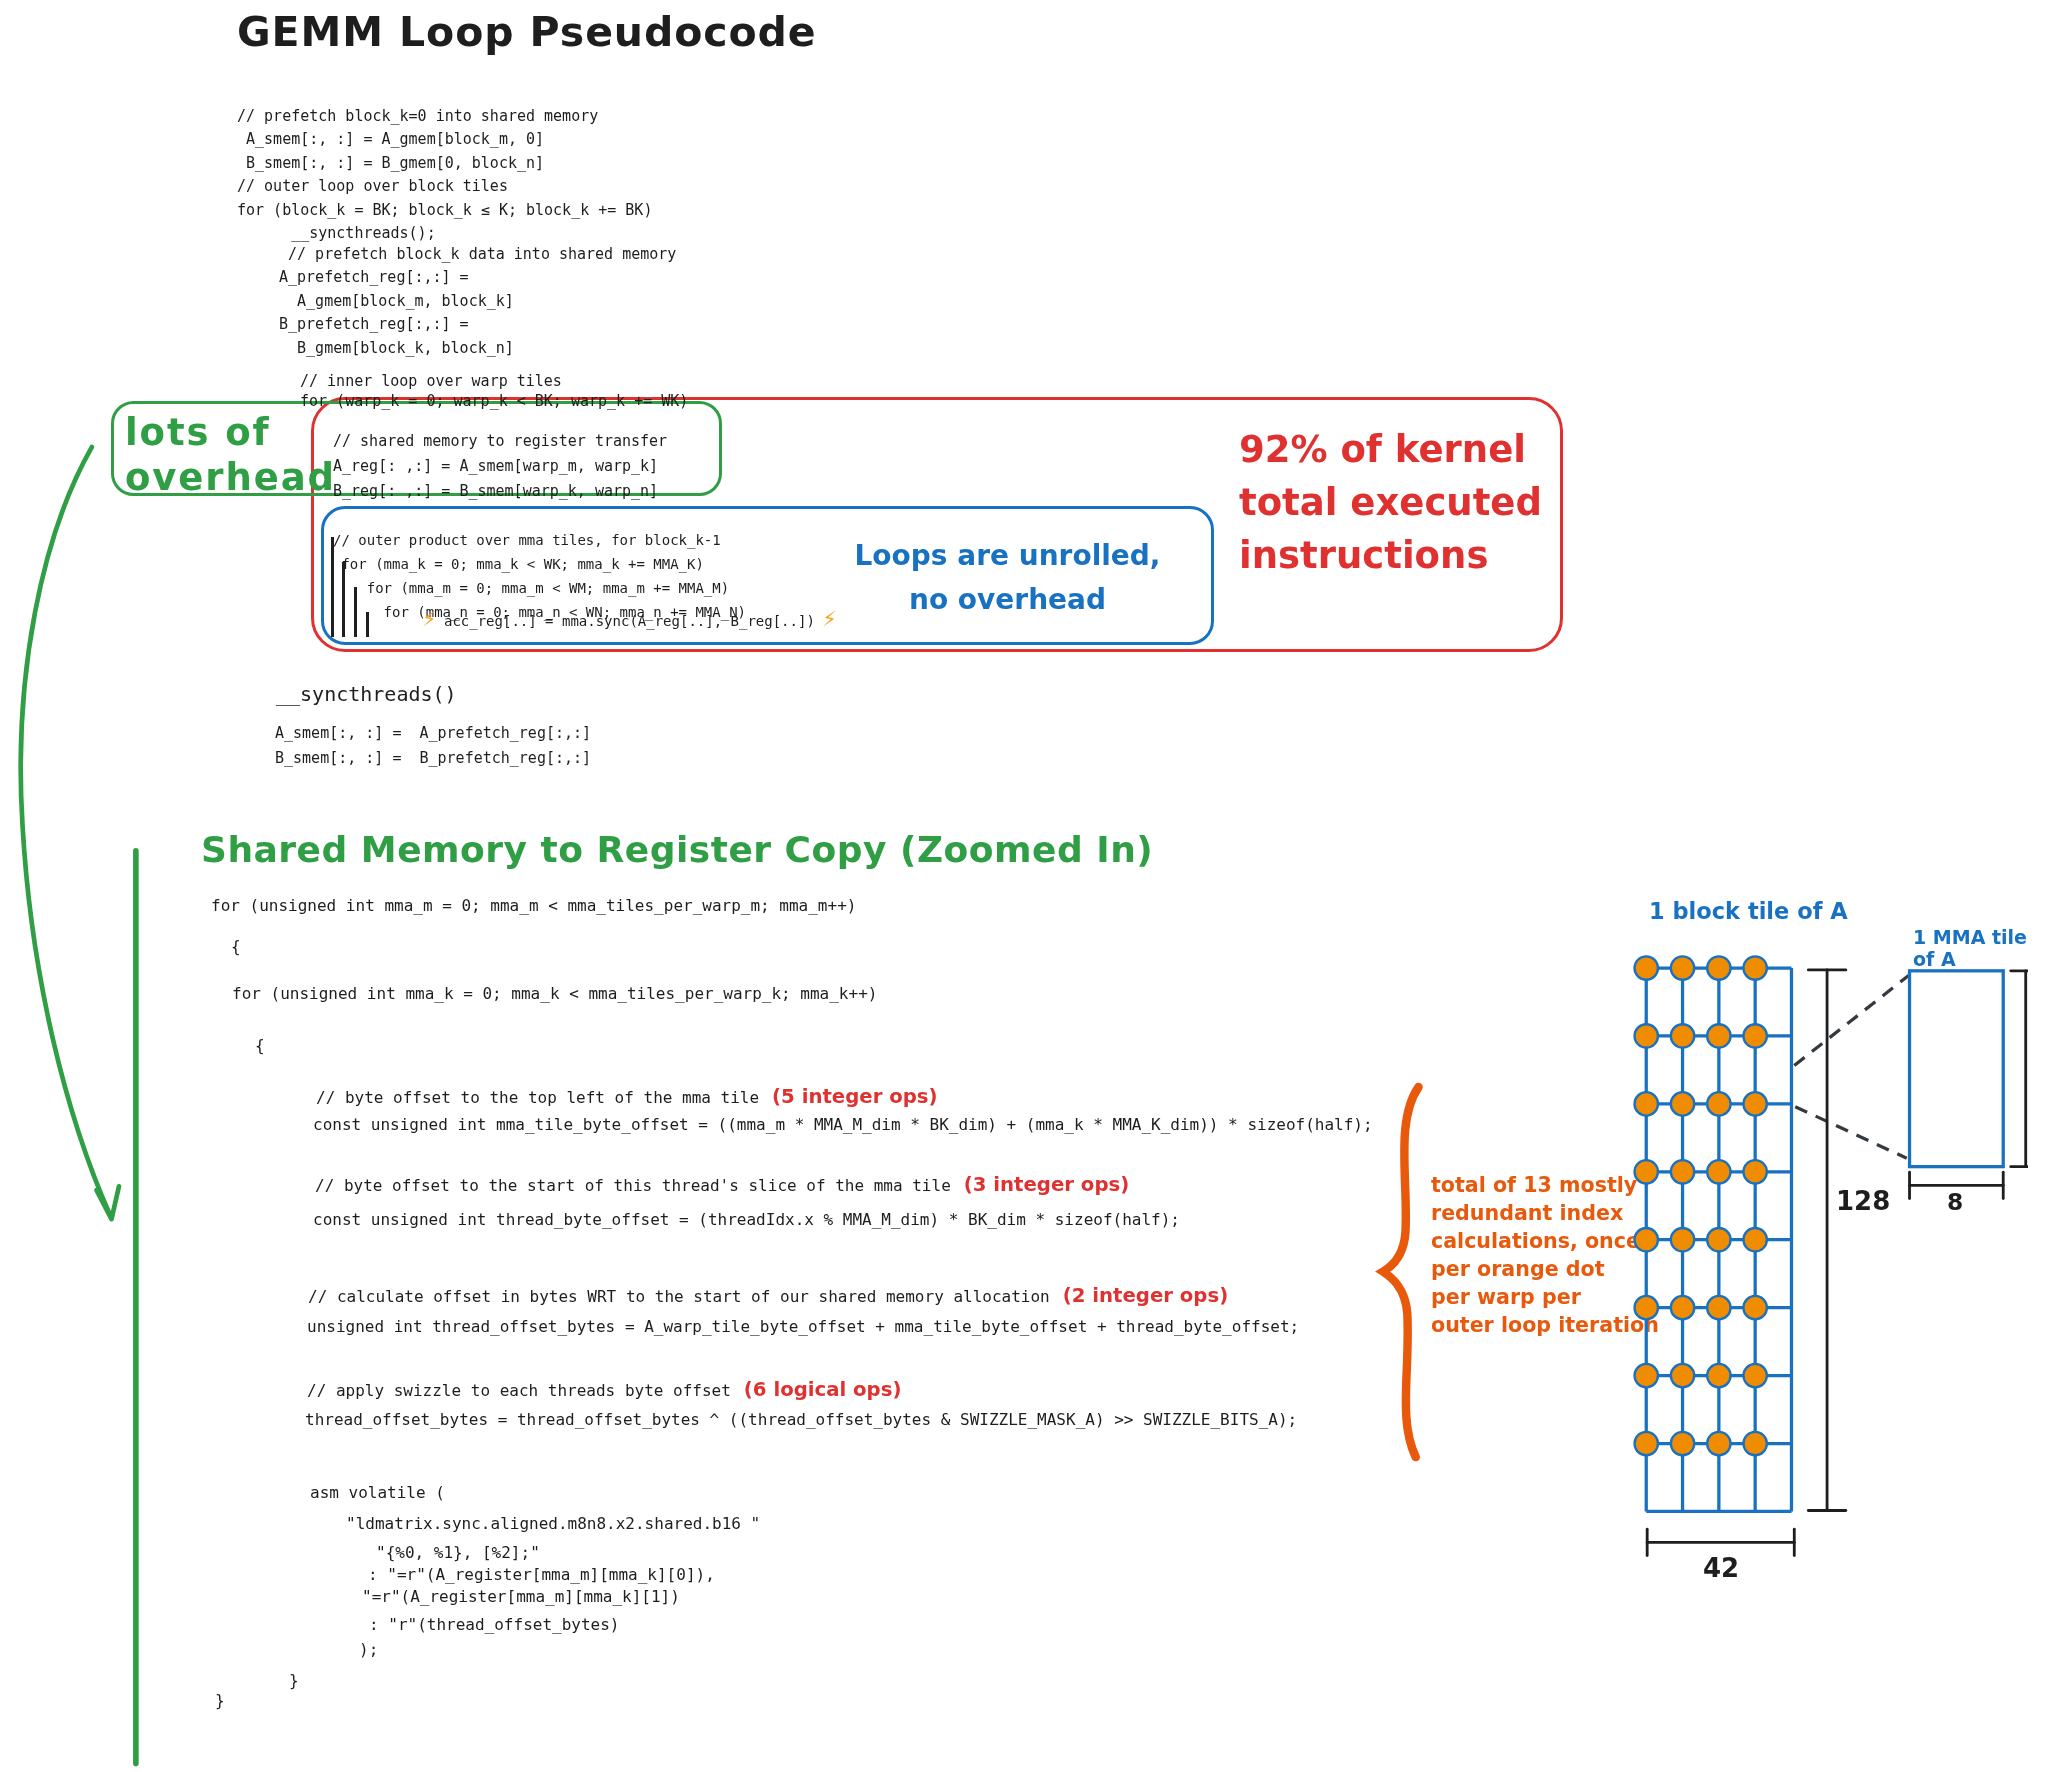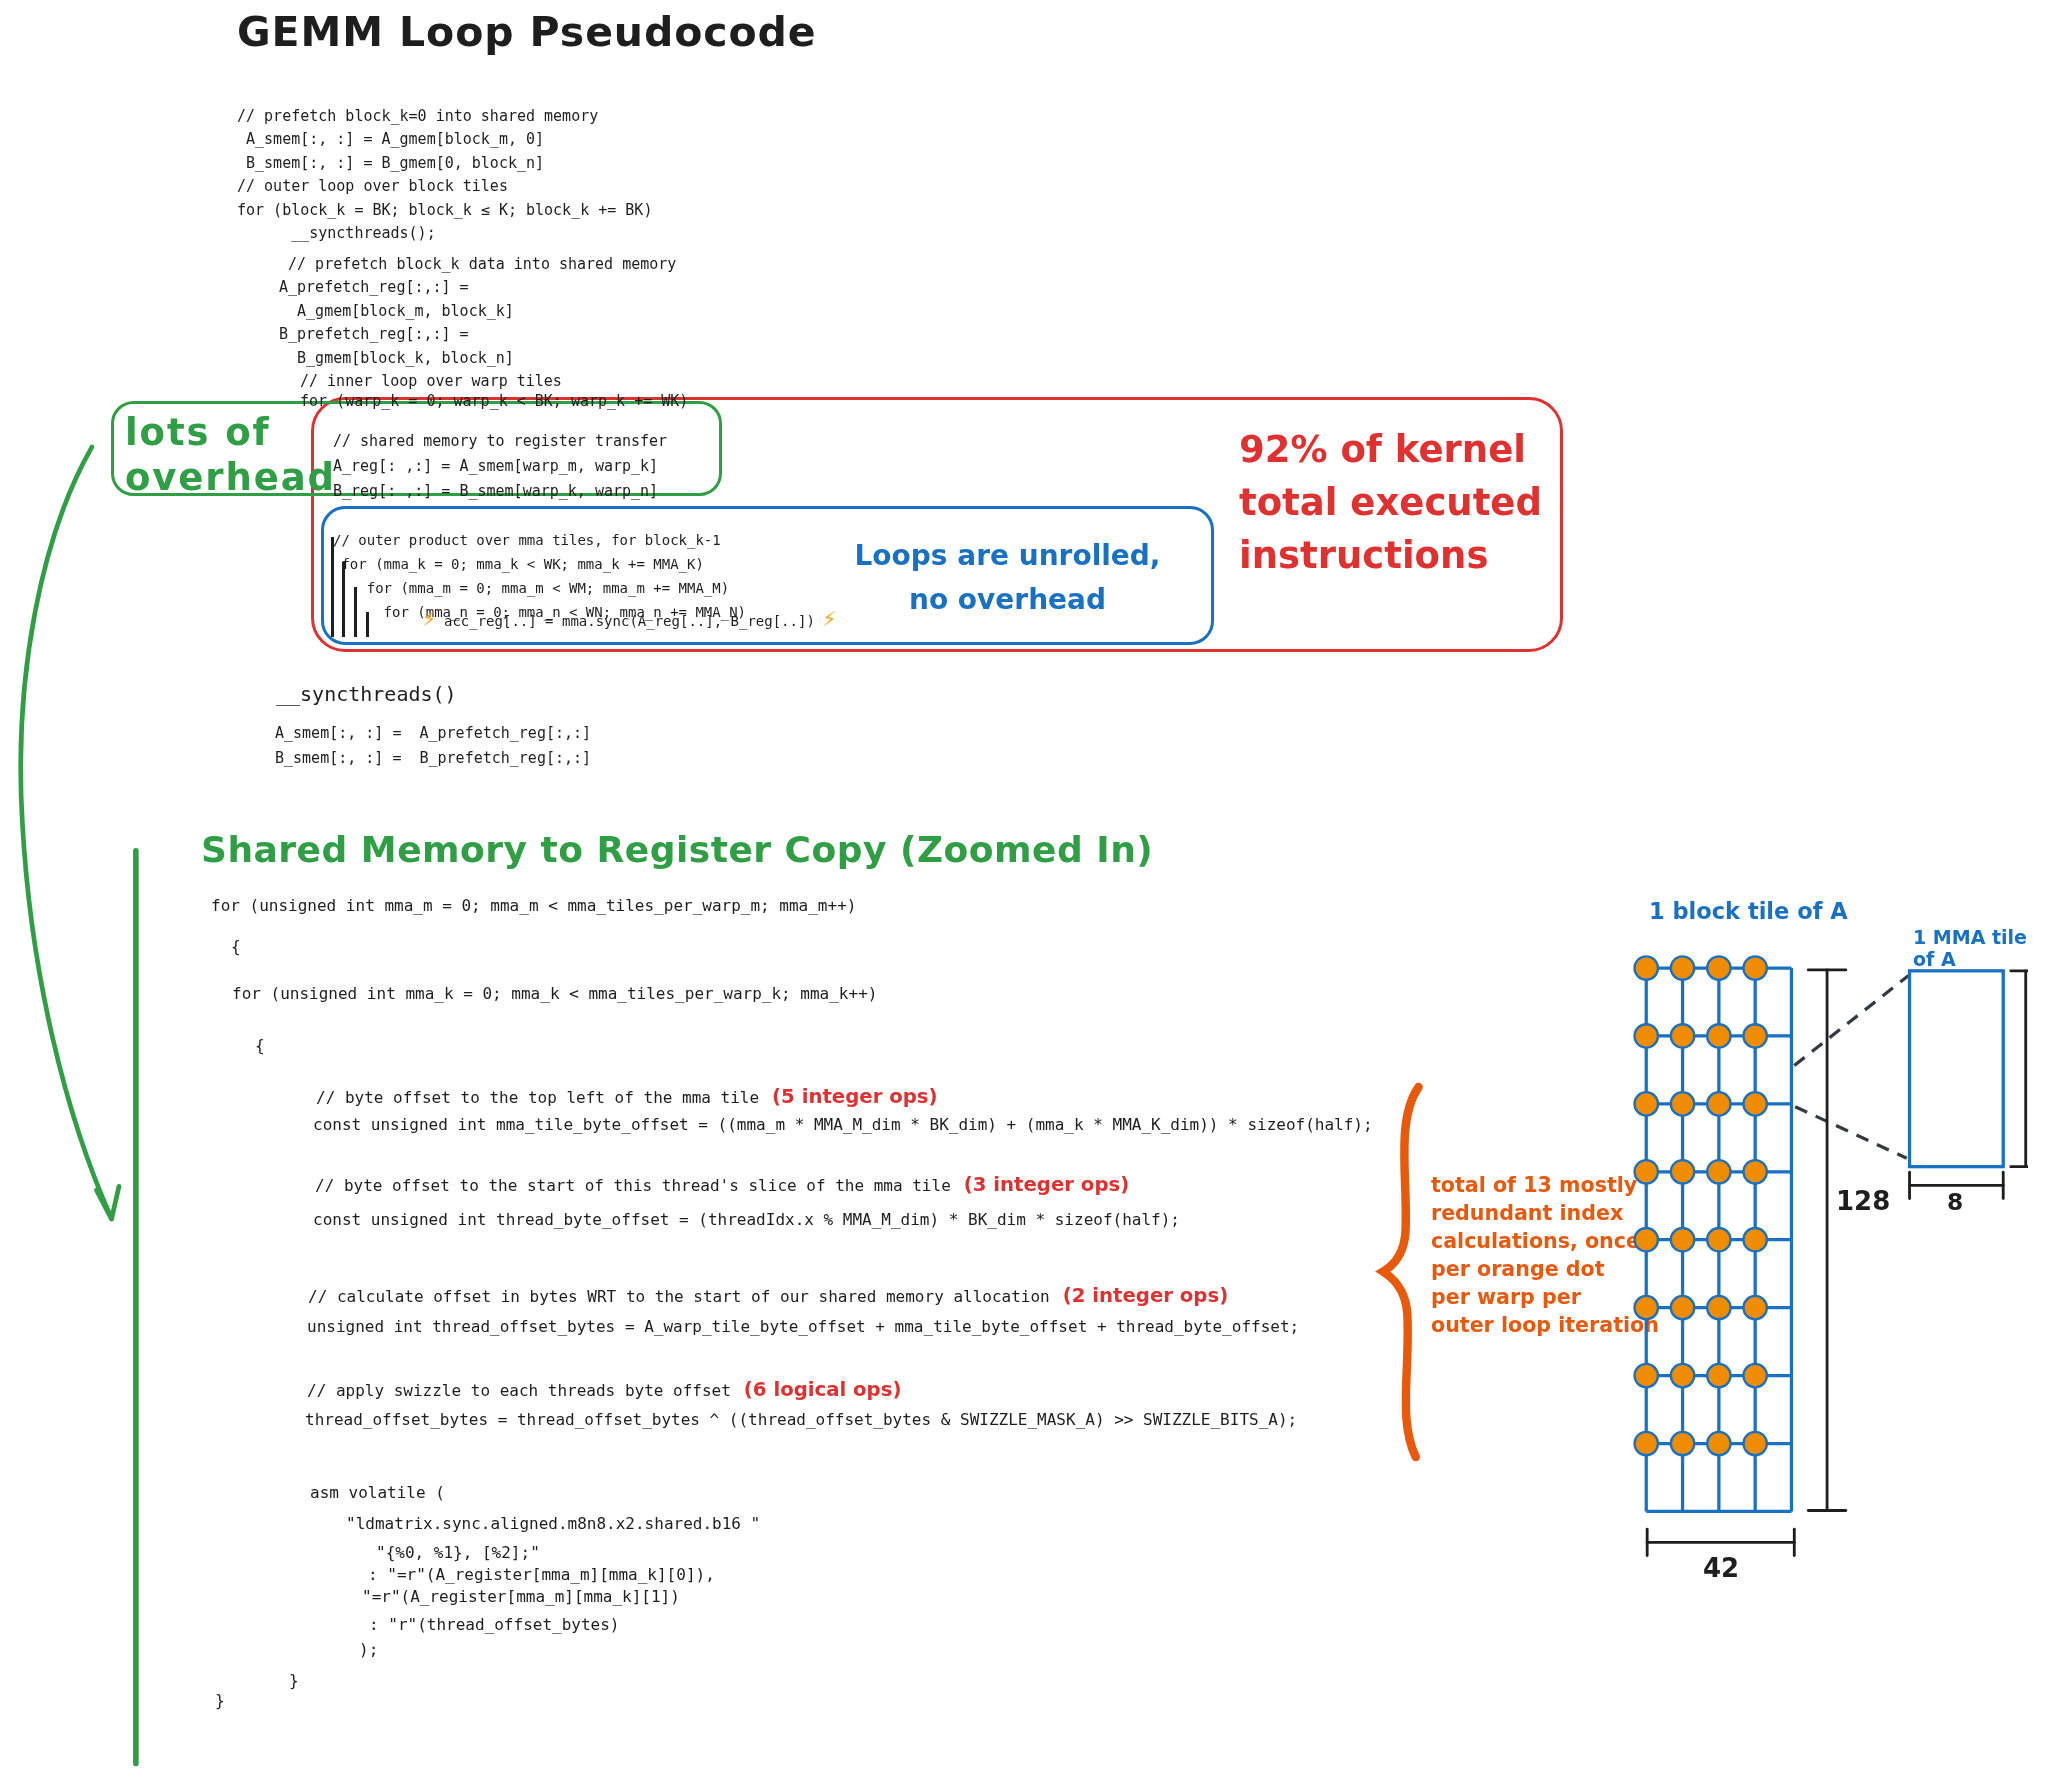--- a/index.html
+++ b/index.html
@@ -36,21 +36,21 @@
   <div class="box blue-box" style="left:321px;top:506px;width:887px;height:133px;"></div>
 
   <div class="abs title" style="left:237px;top:7.5px;">GEMM Loop Pseudocode</div>
 
   <div class="abs mono" style="left:237px;top:89px;font-size:15px;line-height:23.4px;">// prefetch block_k=0 into shared memory
  A_smem[:, :] = A_gmem[block_m, 0]
  B_smem[:, :] = B_gmem[0, block_n]
 // outer loop over block tiles
 for (block_k = BK; block_k ≤ K; block_k += BK)
       __syncthreads();</div>
-  <div class="abs mono" style="left:279px;top:237px;font-size:15px;line-height:23.4px;"> // prefetch block_k data into shared memory
+  <div class="abs mono" style="left:279px;top:227px;font-size:15px;line-height:23.4px;"> // prefetch block_k data into shared memory
 A_prefetch_reg[:,:] =
   A_gmem[block_m, block_k]
 B_prefetch_reg[:,:] =
   B_gmem[block_k, block_n]</div>
   <div class="abs mono" style="left:300px;top:356px;font-size:15px;line-height:19.7px;">// inner loop over warp tiles
 for (warp_k = 0; warp_k &lt; BK; warp_k += WK)</div>
   <div class="abs mono" style="left:333px;top:413px;font-size:15px;line-height:25px;">// shared memory to register transfer
 A_reg[: ,:] = A_smem[warp_m, warp_k]
 B_reg[: ,:] = B_smem[warp_k, warp_n]</div>
   <div class="abs mono" style="left:333px;top:512px;font-size:14px;line-height:24px;">// outer product over mma tiles, for block_k-1

